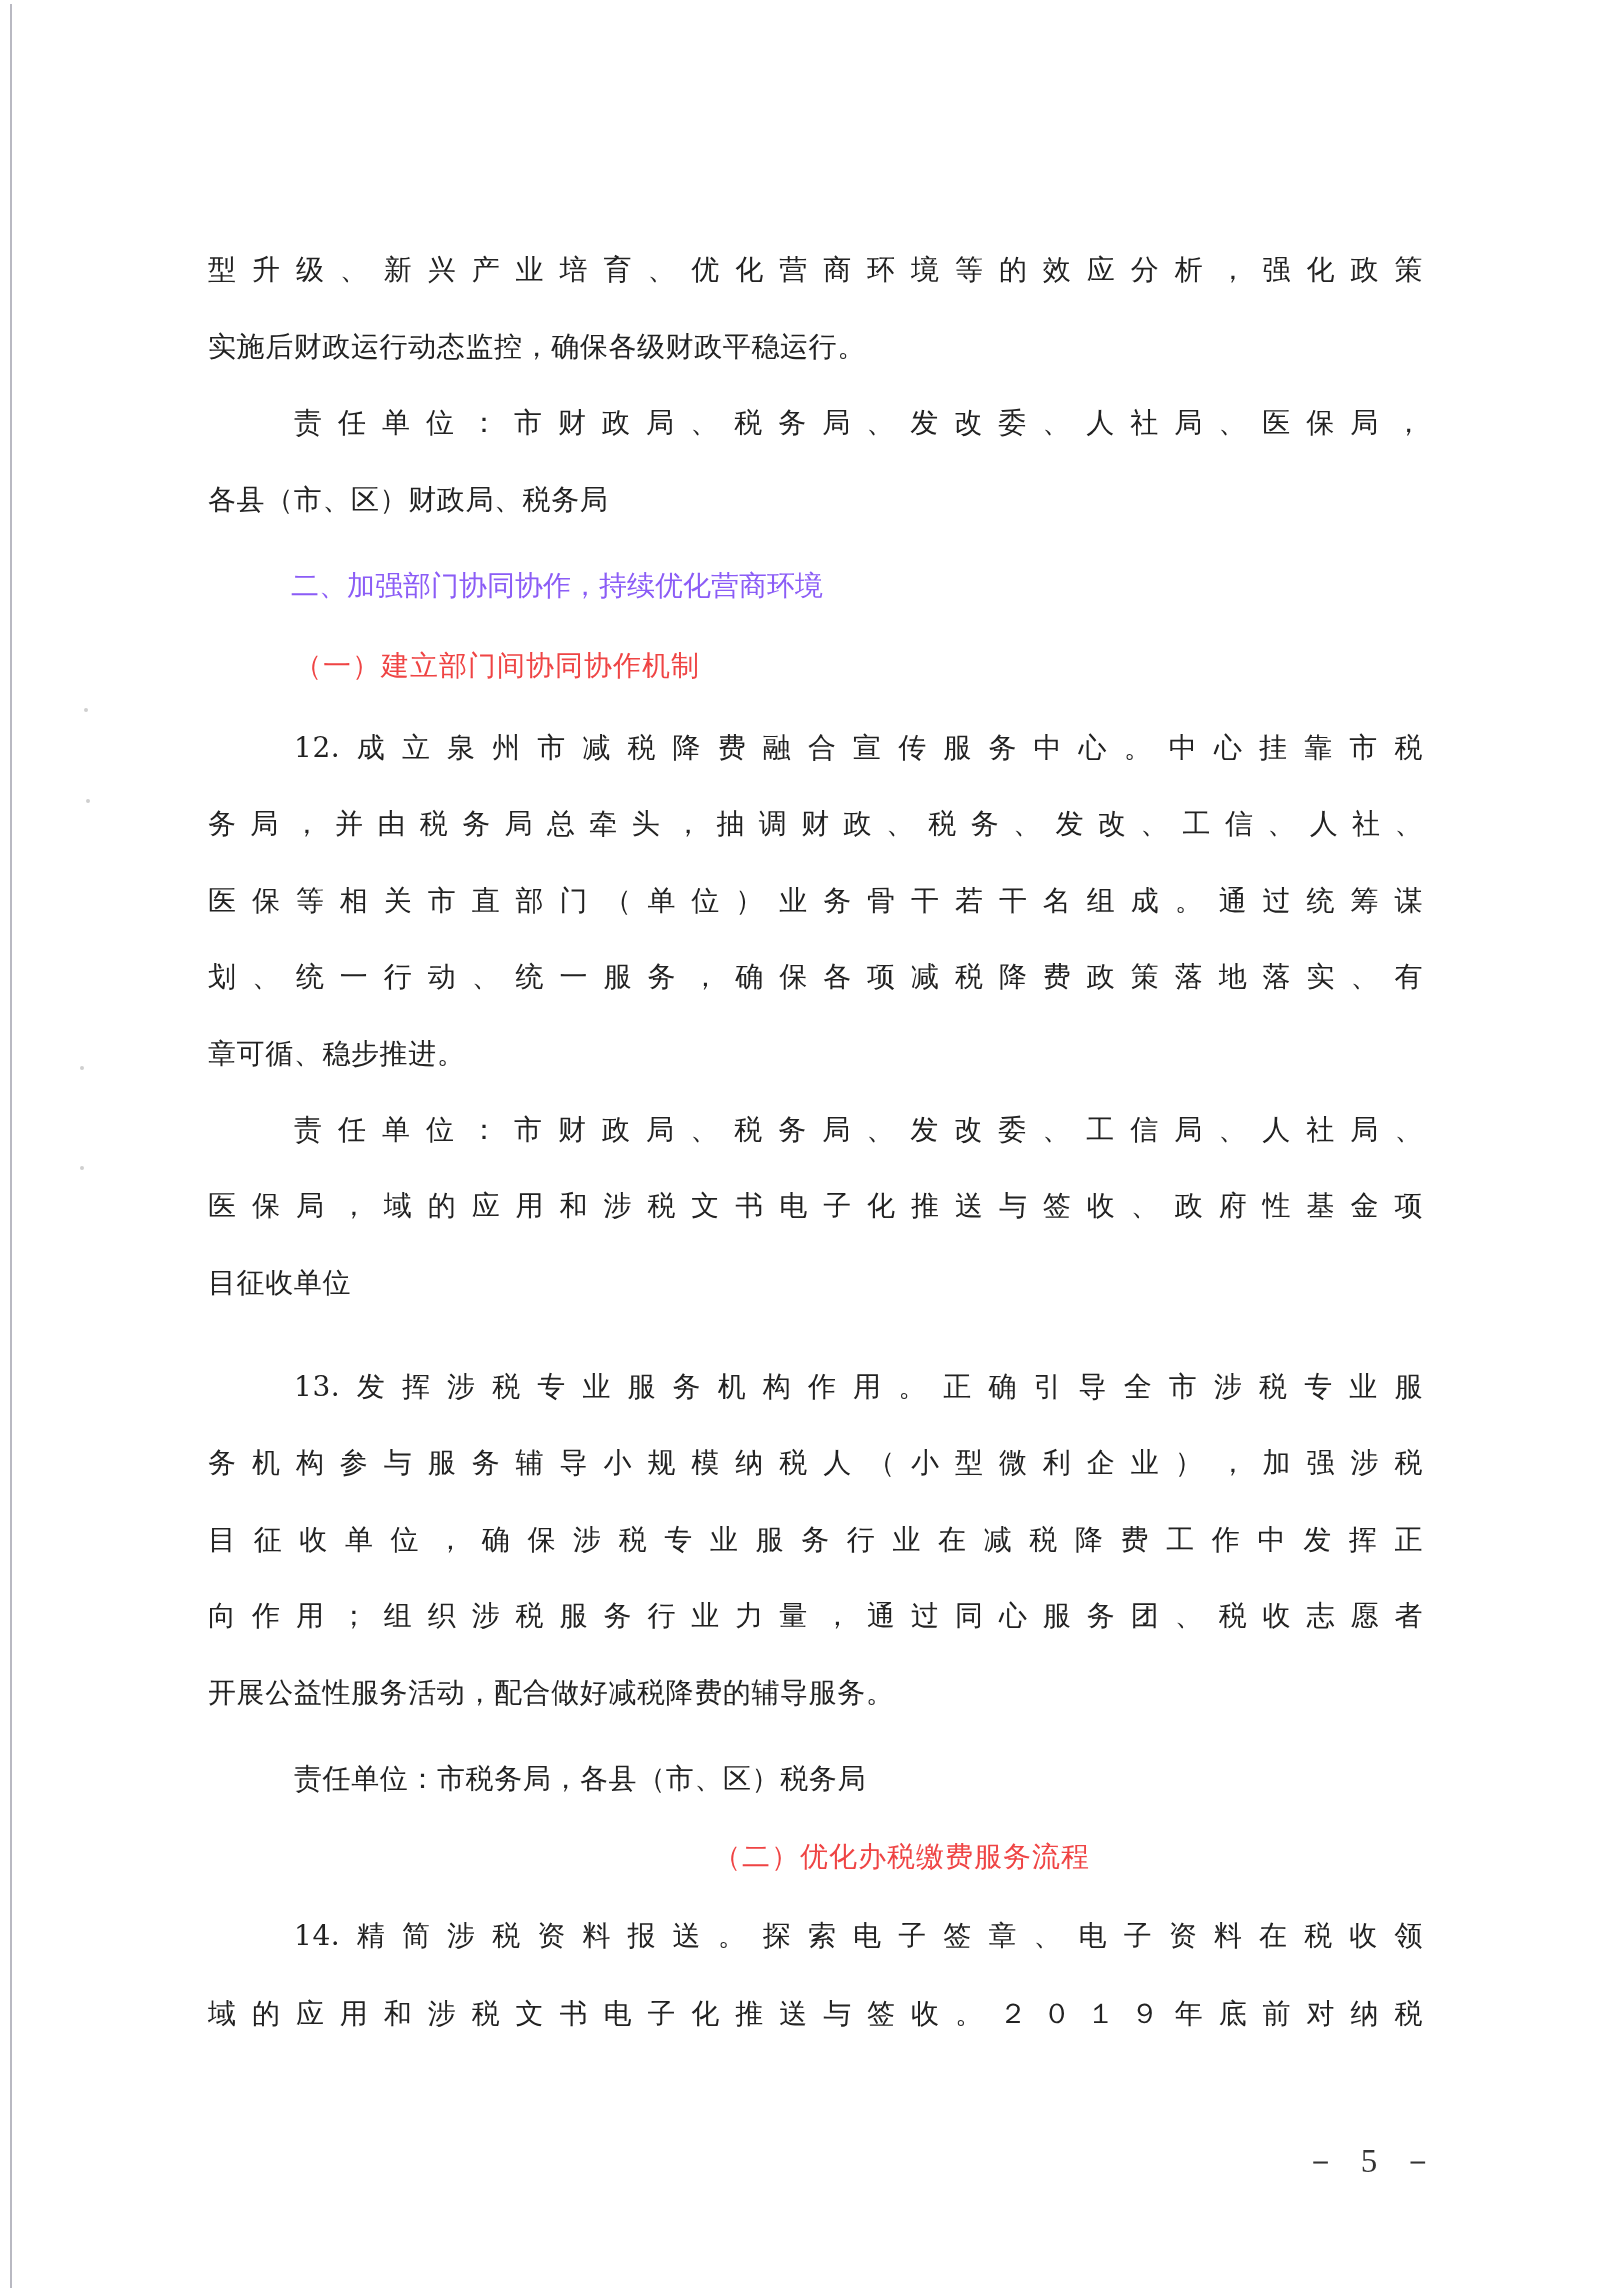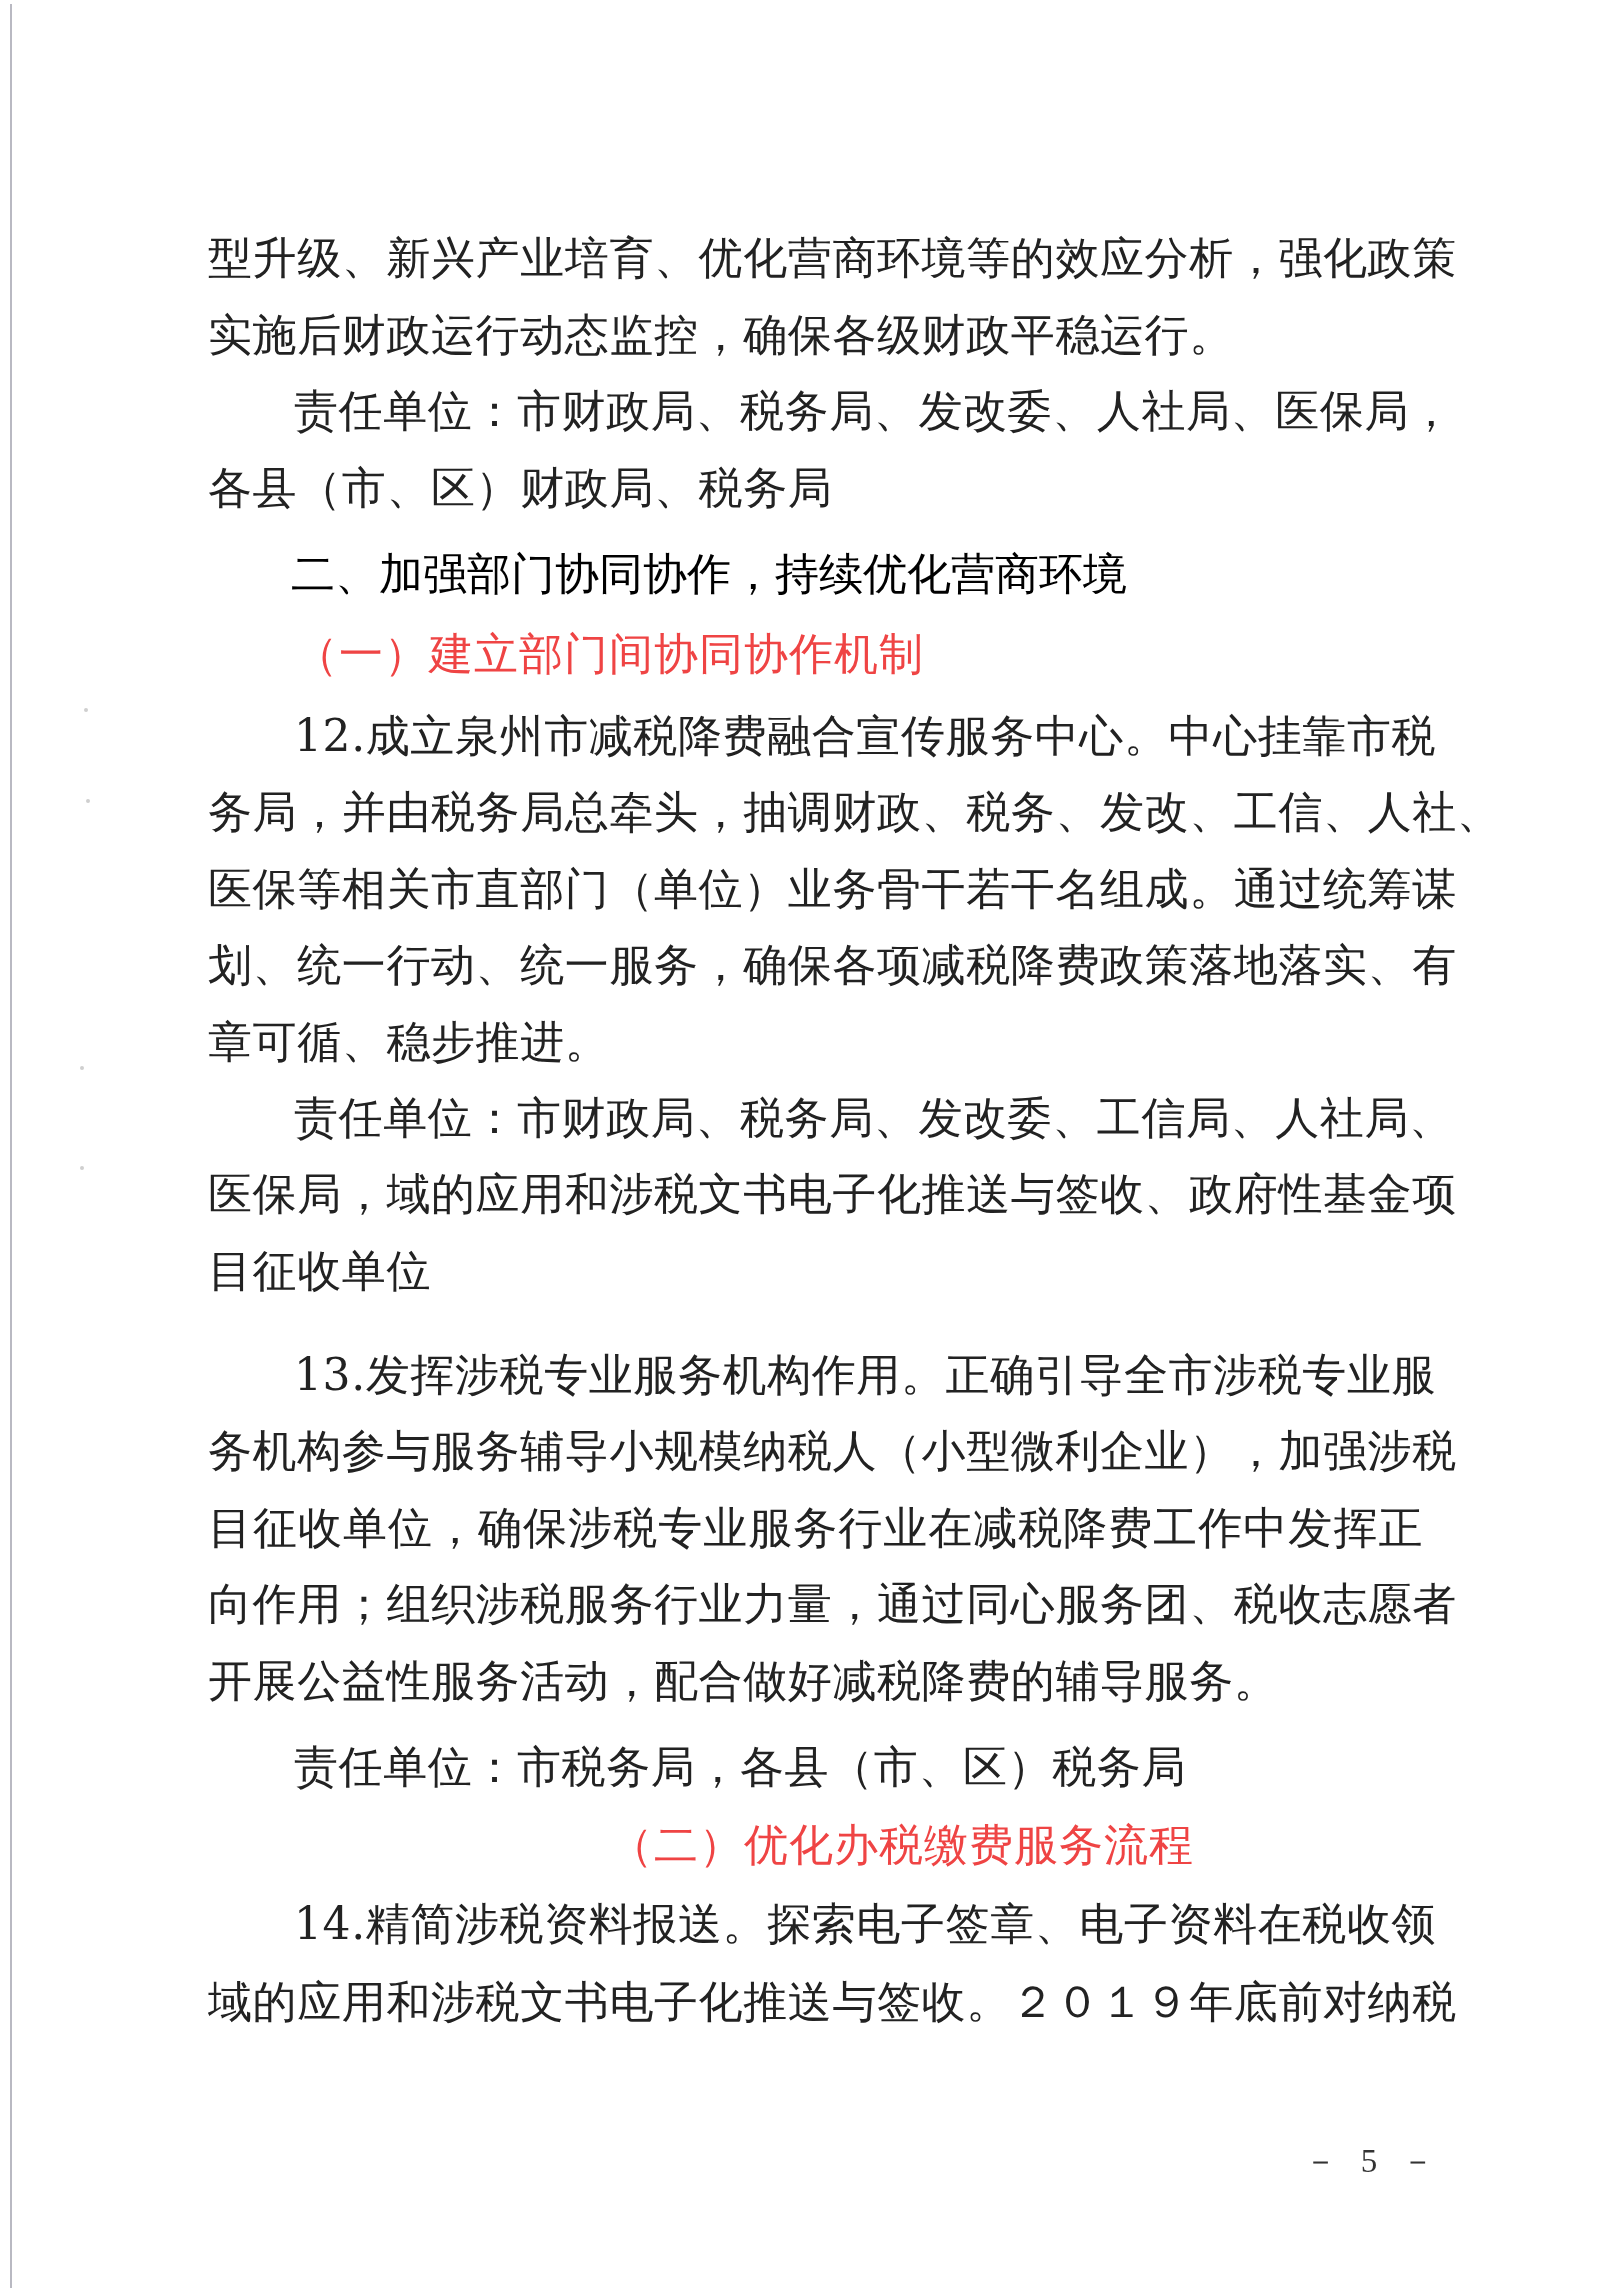--- a/index.html
+++ b/index.html
@@ -27,41 +27,42 @@
     position: absolute;
     width: 3.9px;
     height: 3.9px;
     border-radius: 50%;
     background: #cfcfcf;
   }
   .line {
     position: absolute;
     left: 208px;
     width: 1215px;
-    font-size: 44px;
+    font-size: 28px;
     line-height: 59px;
     height: 59px;
     white-space: nowrap;
     letter-spacing: 0.6px;
     font-weight: 300;
     color: #222;
+    margin-top: 12px;
   }
   .justify {
     text-align: justify;
     text-align-last: justify;
   }
   .indent {
     left: 294px;
     width: 1129px;
   }
   .heading {
     font-family: "DejaVu Sans", "Liberation Sans", sans-serif;
     font-weight: 400;
     letter-spacing: 0px;
-    color: #000000;
+    color: #8b5cf6;
     left: 291px;
   }
   .subheading {
     left: 294px;
     font-family: "DejaVu Serif", "Liberation Serif", serif;
     letter-spacing: 1px;
     color: #ef4444;
   }
   .page-number {
     position: absolute;

